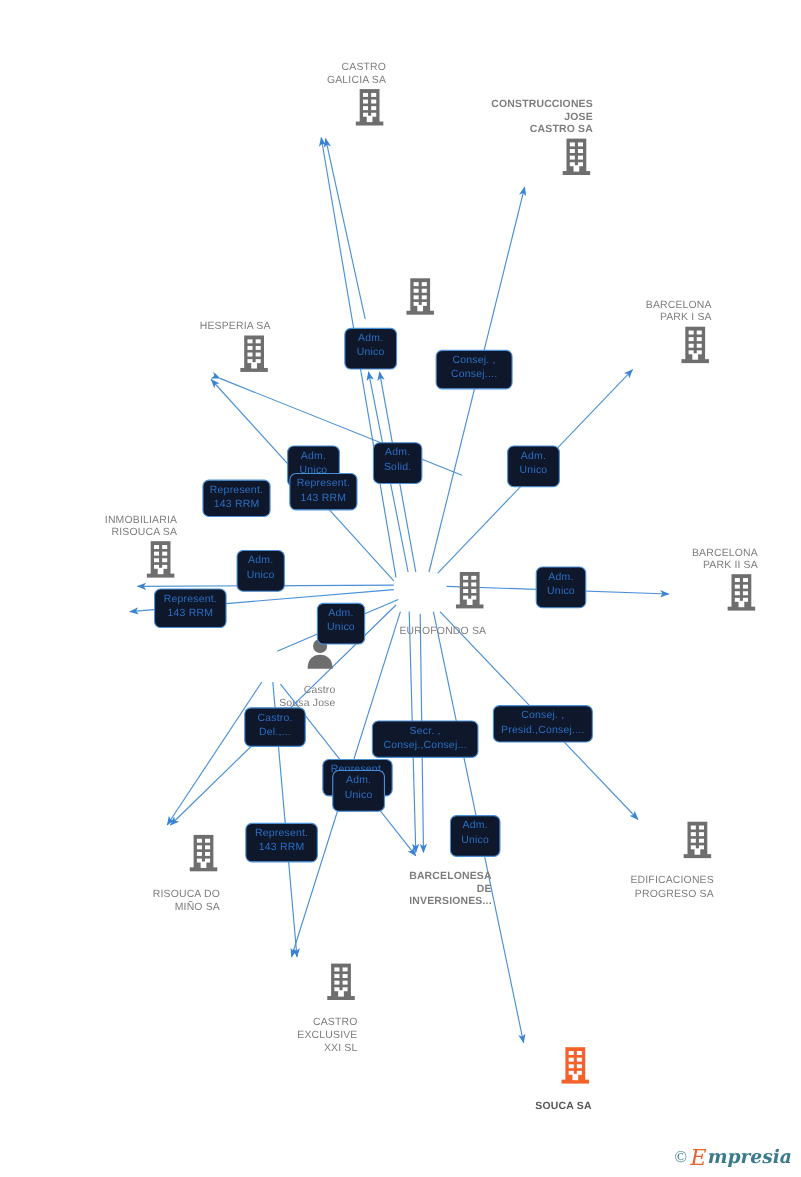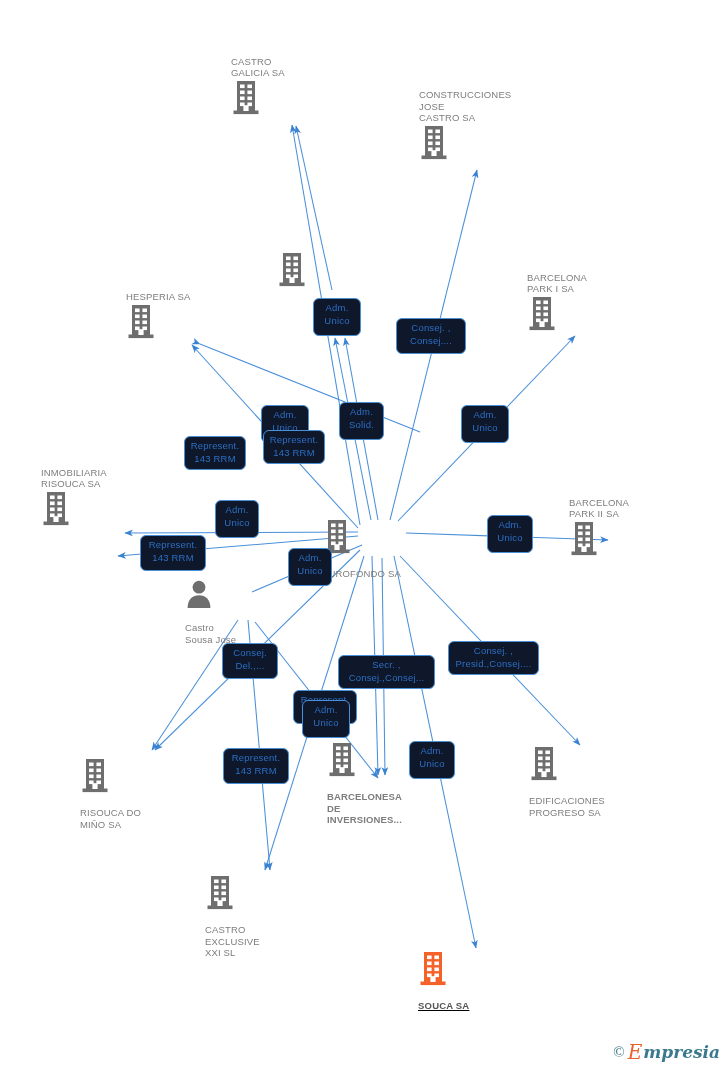--- a/index.html
+++ b/index.html
@@ -22,21 +22,21 @@
     left: 0; top: 0;
     width: 728px;
     height: 1070px;
   }
 
   
   .node {
     position: absolute;
     width: 120px;
     margin-left: -60px;
-    text-align: left;
+    text-align: right;
     z-index: 5;
   }
   .node .icon-wrap {
     display: block;
     line-height: 0;
   }
   .node .icon-wrap svg { display: inline-block; }
   .node .node-label {
     display: block;
     font-size: 9.5px;
@@ -149,21 +149,21 @@
             <rect x="16.4" y="4.5" width="4.6" height="3.6" fill="#fff"></rect>
             <rect x="9" y="10.5" width="4.6" height="3.6" fill="#fff"></rect>
             <rect x="16.4" y="10.5" width="4.6" height="3.6" fill="#fff"></rect>
             <rect x="9" y="16.5" width="4.6" height="3.6" fill="#fff"></rect>
             <rect x="16.4" y="16.5" width="4.6" height="3.6" fill="#fff"></rect>
             <rect x="9" y="22.5" width="4.6" height="3.6" fill="#fff"></rect>
             <rect x="16.4" y="22.5" width="4.6" height="3.6" fill="#fff"></rect>
             <rect x="12.4" y="25.2" width="5.2" height="5.8" fill="#fff"></rect>
           </svg></span>
       </div>
-      <div class="node label-above" style="top: 89.2px; left: 479px;">
+      <div class="node label-above" style="top: 89.2px; left: 479px; font-weight: bold;">
         <span class="node-label">CONSTRUCCIONES
 JOSE
 CASTRO SA</span>
         <span class="icon-wrap"><svg width="30" height="36" viewBox="0 0 30 36">
             <rect x="6" y="1" width="18" height="30" fill="#6e6e6e"></rect>
             <rect x="2.5" y="30.5" width="25" height="3.6" fill="#6e6e6e"></rect>
             <rect x="9" y="4.5" width="4.6" height="3.6" fill="#fff"></rect>
             <rect x="16.4" y="4.5" width="4.6" height="3.6" fill="#fff"></rect>
             <rect x="9" y="10.5" width="4.6" height="3.6" fill="#fff"></rect>
             <rect x="16.4" y="10.5" width="4.6" height="3.6" fill="#fff"></rect>
@@ -343,21 +343,21 @@
             <rect x="9" y="16.5" width="4.6" height="3.6" fill="#fff"></rect>
             <rect x="16.4" y="16.5" width="4.6" height="3.6" fill="#fff"></rect>
             <rect x="9" y="22.5" width="4.6" height="3.6" fill="#fff"></rect>
             <rect x="16.4" y="22.5" width="4.6" height="3.6" fill="#fff"></rect>
             <rect x="12.4" y="25.2" width="5.2" height="5.8" fill="#fff"></rect>
           </svg></span>
         <span class="node-label">CASTRO
 EXCLUSIVE
 XXI  SL</span>
       </div>
-      <div class="node highlight" style="top: 951px; left: 478px; text-decoration: underline;">
+      <div class="node highlight" style="top: 951px; left: 478px;">
         <span class="icon-wrap"><svg width="30" height="36" viewBox="0 0 30 36">
             <rect x="6" y="1" width="18" height="30" fill="#f4622a"></rect>
             <rect x="2.5" y="30.5" width="25" height="3.6" fill="#f4622a"></rect>
             <rect x="9" y="4.5" width="4.6" height="3.6" fill="#fff"></rect>
             <rect x="16.4" y="4.5" width="4.6" height="3.6" fill="#fff"></rect>
             <rect x="9" y="10.5" width="4.6" height="3.6" fill="#fff"></rect>
             <rect x="16.4" y="10.5" width="4.6" height="3.6" fill="#fff"></rect>
             <rect x="9" y="16.5" width="4.6" height="3.6" fill="#fff"></rect>
             <rect x="16.4" y="16.5" width="4.6" height="3.6" fill="#fff"></rect>
             <rect x="9" y="22.5" width="4.6" height="3.6" fill="#fff"></rect>
@@ -383,21 +383,21 @@
       <div class="elabel" style="left: 184px; top: 436px; width: 62px; min-height: 34px;">Represent.
 143 RRM</div>
       <div class="elabel" style="left: 215px; top: 500px; width: 44px; min-height: 38px;">Adm.
 Unico</div>
       <div class="elabel" style="left: 140px; top: 535px; width: 66px; min-height: 36px;">Represent.
 143 RRM</div>
       <div class="elabel" style="left: 288px; top: 548px; width: 44px; min-height: 38px;">Adm.
 Unico</div>
       <div class="elabel" style="left: 487px; top: 515px; width: 46px; min-height: 38px;">Adm.
 Unico</div>
-      <div class="elabel" style="left: 222px; top: 643px; width: 56px; min-height: 36px;">Consej.
+      <div class="elabel" style="left: 222px; top: 643px; width: 56px; min-height: 36px;">Castro.
 Del.,...</div>
       <div class="elabel" style="left: 338px; top: 655px; width: 97px; min-height: 34px;">Secr. ,
 Consej.,Consej...</div>
       <div class="elabel" style="left: 448px; top: 641px; width: 91px; min-height: 32px;">Consej. ,
 Presid.,Consej....</div>
       <div class="elabel" style="left: 293px; top: 690px; width: 64px; min-height: 34px;">Represent.
 143 RRM</div>
       <div class="elabel" style="left: 302px; top: 700px; width: 48px; min-height: 38px;">Adm.
 Unico</div>
       <div class="elabel" style="left: 409px; top: 741px; width: 46px; min-height: 38px;">Adm.

